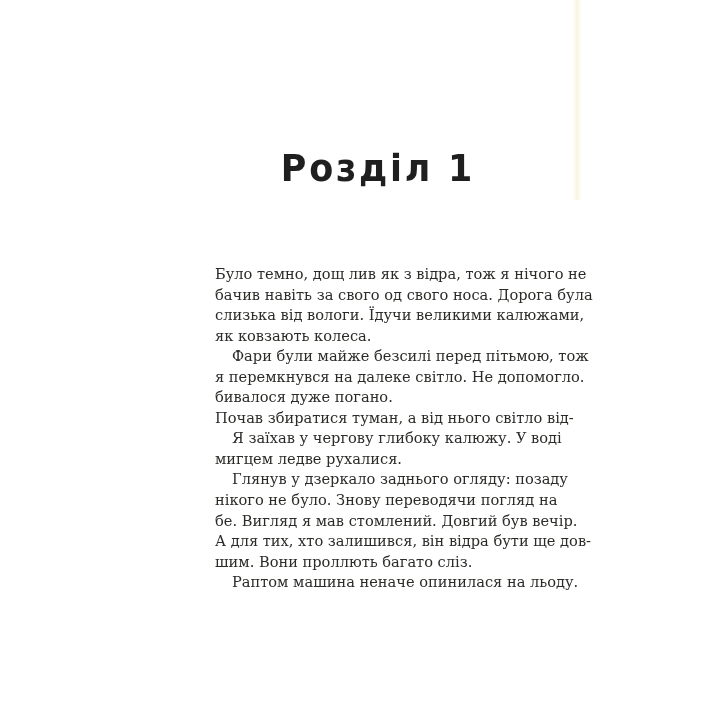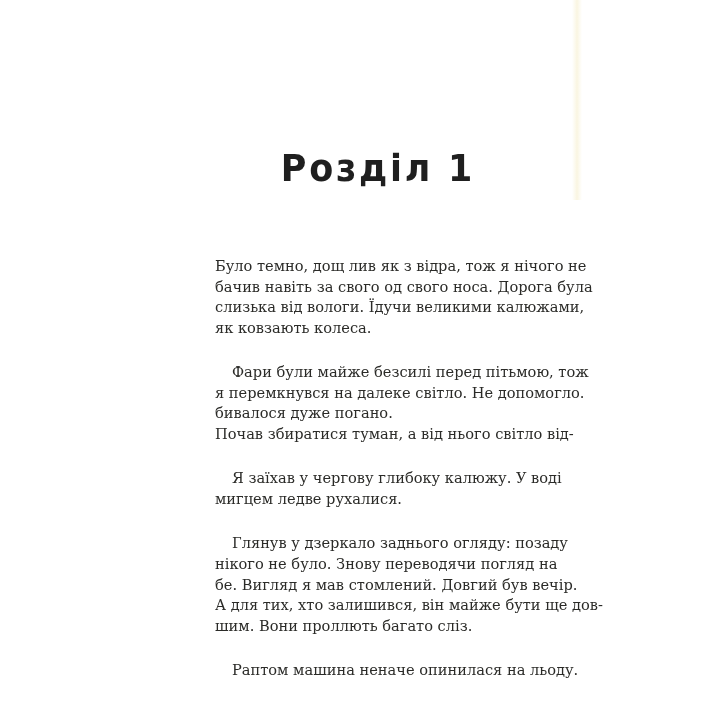--- a/index.html
+++ b/index.html
@@ -34,40 +34,39 @@
       font-weight: bold;
       font-size: 38px;
       letter-spacing: 3px;
       color: #1f1f1f;
       transform: scaleX(0.92);
       transform-origin: center;
     }
     .body-text {
       position: absolute;
       left: 215px;
-      top: 256px;
+      top: 264px;
       width: 328px;
       font-family: "DejaVu Serif", serif;
       font-size: 14.6px;
       line-height: 20.55px;
       color: #2b2b28;
     }
     .line {
       display: block;
       white-space: nowrap;
       text-align: justify;
       text-align-last: justify;
       height: 20.55px;
     }
     .line.last {
       text-align-last: left;
     }
     .line.indent {
       padding-left: 17px;
-      margin-top: 24px;
     }
   </style>
 </head>
 <body>
 
 <div class="page">
   <div class="page-edge"></div>
 
   <div class="chapter-title">Розділ 1</div>
 
@@ -78,17 +77,17 @@
     <span class="line last">як ковзають колеса.</span>
     <span class="line indent">Фари були майже безсилі перед пітьмою, тож</span>
     <span class="line">я перемкнувся на далеке світло. Не допомогло.</span>
     <span class="line last">бивалося дуже погано.</span>
     <span class="line">Почав збиратися туман, а від нього світло від-</span>
     <span class="line indent">Я заїхав у чергову глибоку калюжу. У воді</span>
     <span class="line last">мигцем ледве рухалися.</span>
     <span class="line indent">Глянув у дзеркало заднього огляду: позаду</span>
     <span class="line">нікого не було. Знову переводячи погляд на</span>
     <span class="line">бе. Вигляд я мав стомлений. Довгий був вечір.</span>
-    <span class="line">А для тих, хто залишився, він майже бути ще дов-</span>
+    <span class="line">А для тих, хто залишився, він відра бути ще дов-</span>
     <span class="line last">шим. Вони проллють багато сліз.</span>
     <span class="line indent">Раптом машина неначе опинилася на льоду.</span>
   </div>
 </div>
 
 </body></html>

